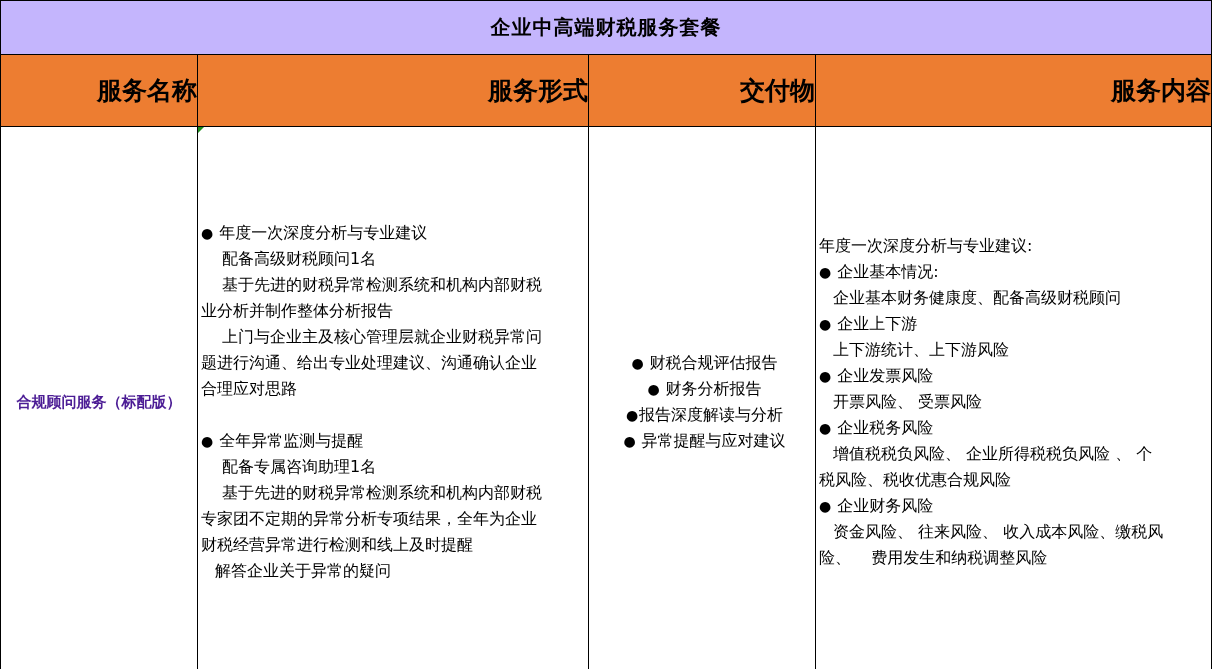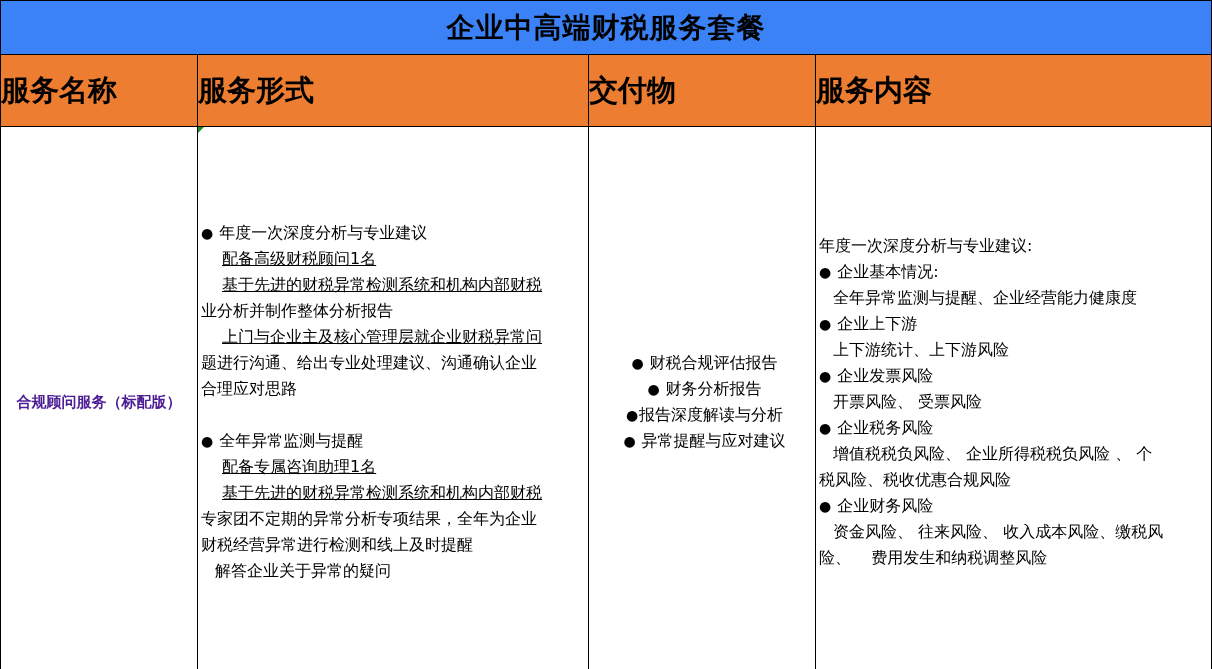--- a/index.html
+++ b/index.html
@@ -24,33 +24,33 @@
       border-collapse: collapse;
       table-layout: fixed;
     }
     .sheet td, .sheet th {
       border: 1px solid #000;
       padding: 0;
       box-sizing: border-box;
     }
     .title-row th {
       height: 54px;
-      background: #3b82f6;
-      font-size: 28px;
+      background: #c4b5fd;
+      font-size: 20px;
       font-weight: bold;
       text-align: center;
       vertical-align: middle;
       letter-spacing: 1px;
     }
     .head-row th {
       height: 72px;
       background: #ED7D31;
-      font-size: 29px;
+      font-size: 25px;
       font-weight: bold;
-      text-align: left;
+      text-align: right;
       vertical-align: middle;
     }
     .body-row td {
       height: 550px;
       background: #fff;
       vertical-align: middle;
       font-size: 16px;
       line-height: 26px;
       position: relative;
     }
@@ -66,21 +66,21 @@
     }
     .block {
       padding: 0 2px 0 3px;
     }
     .line {
       display: block;
     }
     .bold {
       font-weight: normal;
     }
-    .indent2 { padding-left: 21px; text-decoration: underline; }
+    .indent2 { padding-left: 21px; }
     .indent1 { padding-left: 14px; }
     .gap { height: 26px; }
     .green-flag {
       position: absolute;
       left: 0;
       top: 0;
       width: 0;
       height: 0;
       border-top: 6px solid #1E8E1E;
       border-right: 6px solid transparent;
@@ -148,21 +148,21 @@
         <span class="line bullet">财税合规评估报告</span>
         <span class="line bullet">财务分析报告</span>
         <span class="line bullet-tight">报告深度解读与分析</span>
         <span class="line bullet">异常提醒与应对建议</span>
       </div>
     </td>
     <td class="cell-content">
       <div class="block">
         <span class="line">年度一次深度分析与专业建议:</span>
         <span class="line bullet">企业基本情况:</span>
-        <span class="line indent1">全年异常监测与提醒、企业经营能力健康度</span>
+        <span class="line indent1">企业基本财务健康度、配备高级财税顾问</span>
         <span class="line bullet">企业上下游</span>
         <span class="line indent1">上下游统计、上下游风险</span>
         <span class="line bullet">企业发票风险</span>
         <span class="line indent1">开票风险、 受票风险</span>
         <span class="line bullet">企业税务风险</span>
         <span class="line indent1">增值税税负风险、 企业所得税税负风险 、 个</span>
         <span class="line">税风险、税收优惠合规风险</span>
         <span class="line bullet">企业财务风险</span>
         <span class="line indent1">资金风险、 往来风险、 收入成本风险、缴税风</span>
         <span class="line" style="white-space:pre">险、    费用发生和纳税调整风险</span>

